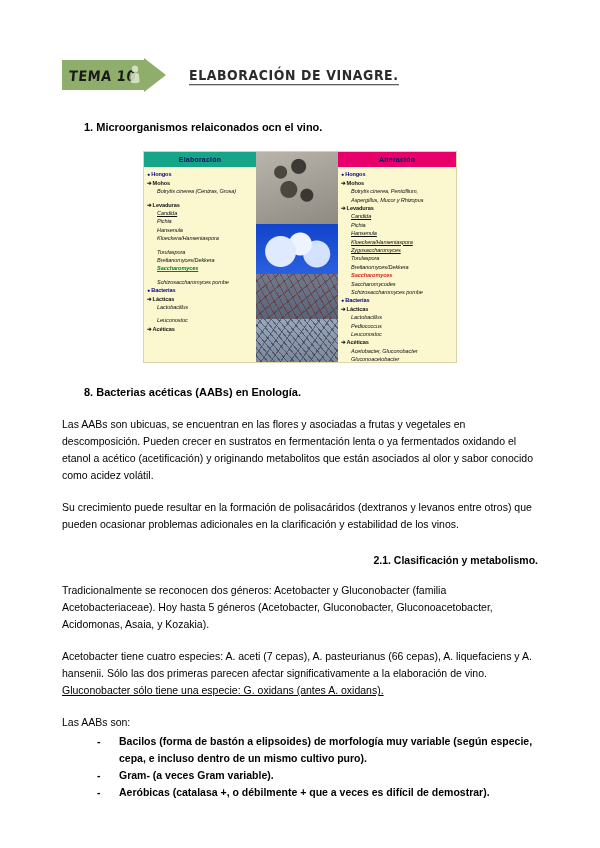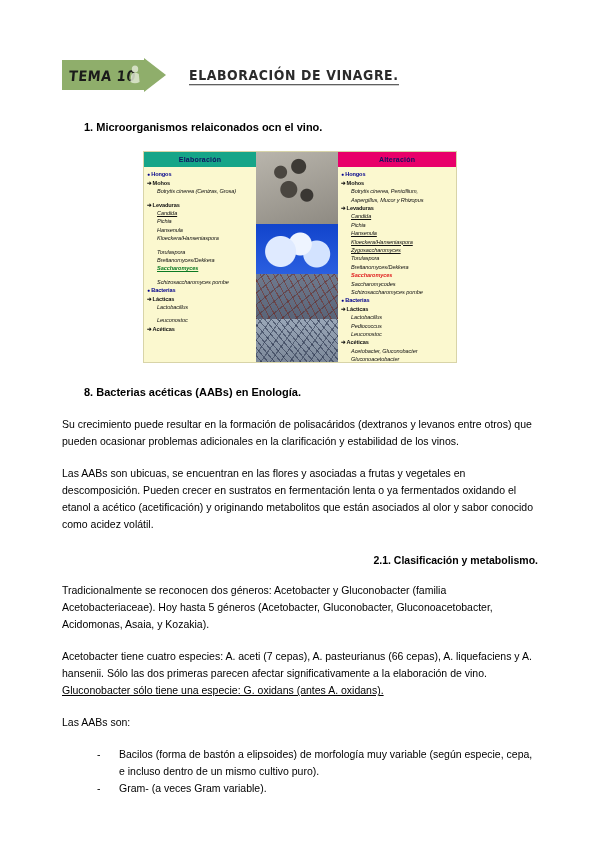--- a/index.html
+++ b/index.html
@@ -94,22 +94,23 @@
   }
   p.body {
     font-size: 10.5px;
     line-height: 1.62;
     margin: 15px 0 0 0;
     text-align: left;
   }
   p.tight { margin-top: 0; text-decoration: underline; }
   ul.dashes {
     list-style: none;
-    margin: 15px 0 0 0;
+    margin: 2px 0 0 0;
     padding: 0;
+    font-weight: bold;
   }
   ul.dashes li {
     font-size: 10.5px;
     line-height: 1.62;
     padding-left: 57px;
     text-indent: -22px;
     margin-left: 0;
   }
   ul.dashes li .dash { display: inline-block; width: 22px; text-indent: 0; }
 
@@ -269,27 +270,28 @@
           <div class="fig-line italic">Pediococcus</div>
           <div class="fig-line italic">Leuconostoc</div>
           <div class="fig-line arrow">Acéticas</div>
           <div class="fig-line italic">Acetobacter, Gluconobacter</div>
           <div class="fig-line italic">Gluconoacetobacter</div>
         </div>
     </div>
   </div>
 
   <h2 class="section">8.  Bacterias acéticas (AABs) en Enología.</h2>
+  <p class="body">Las AABs son ubicuas, se encuentran en las flores y asociadas a frutas y vegetales en descomposición. Pueden crecer en sustratos en fermentación lenta o ya fermentados oxidando el etanol a acético (acetificación) y originando metabolitos que están asociados al olor y sabor conocido como acidez volátil.</p>
   <p class="body">Su crecimiento puede resultar en la formación de polisacáridos (dextranos y levanos entre otros) que pueden ocasionar problemas adicionales en la clarificación y estabilidad de los vinos.</p>
-  <p class="body">Las AABs son ubicuas, se encuentran en las flores y asociadas a frutas y vegetales en descomposición. Pueden crecer en sustratos en fermentación lenta o ya fermentados oxidando el etanol a acético (acetificación) y originando metabolitos que están asociados al olor y sabor conocido como acidez volátil.</p>
 
   <h3 class="subsection">2.1. Clasificación y metabolismo.</h3>
   <p class="body">Tradicionalmente se reconocen dos géneros: Acetobacter y Gluconobacter (familia Acetobacteriaceae). Hoy hasta 5 géneros (Acetobacter, Gluconobacter, Gluconoacetobacter, Acidomonas, Asaia, y Kozakia).</p>
   <p class="body">Acetobacter tiene cuatro especies: A. aceti (7 cepas), A. pasteurianus (66 cepas), A. liquefaciens y A. hansenii. Sólo las dos primeras parecen afectar significativamente a la elaboración de vino.</p>
   <p class="body tight">Gluconobacter sólo tiene una especie: G. oxidans (antes A. oxidans).</p>
   <p class="body">Las AABs son:</p>
 
   <ul class="dashes">
       <li><span class="dash">-</span><span>Bacilos (forma de bastón a elipsoides) de morfología muy variable (según especie, cepa, e incluso dentro de un mismo cultivo puro).</span></li>
       <li><span class="dash">-</span><span>Gram- (a veces Gram variable).</span></li>
+      <li><span class="dash">-</span><span>Aeróbicas (catalasa +, o débilmente + que a veces es difícil de demostrar).</span></li>
     </ul>
 
 </div>
 
 </body></html>

